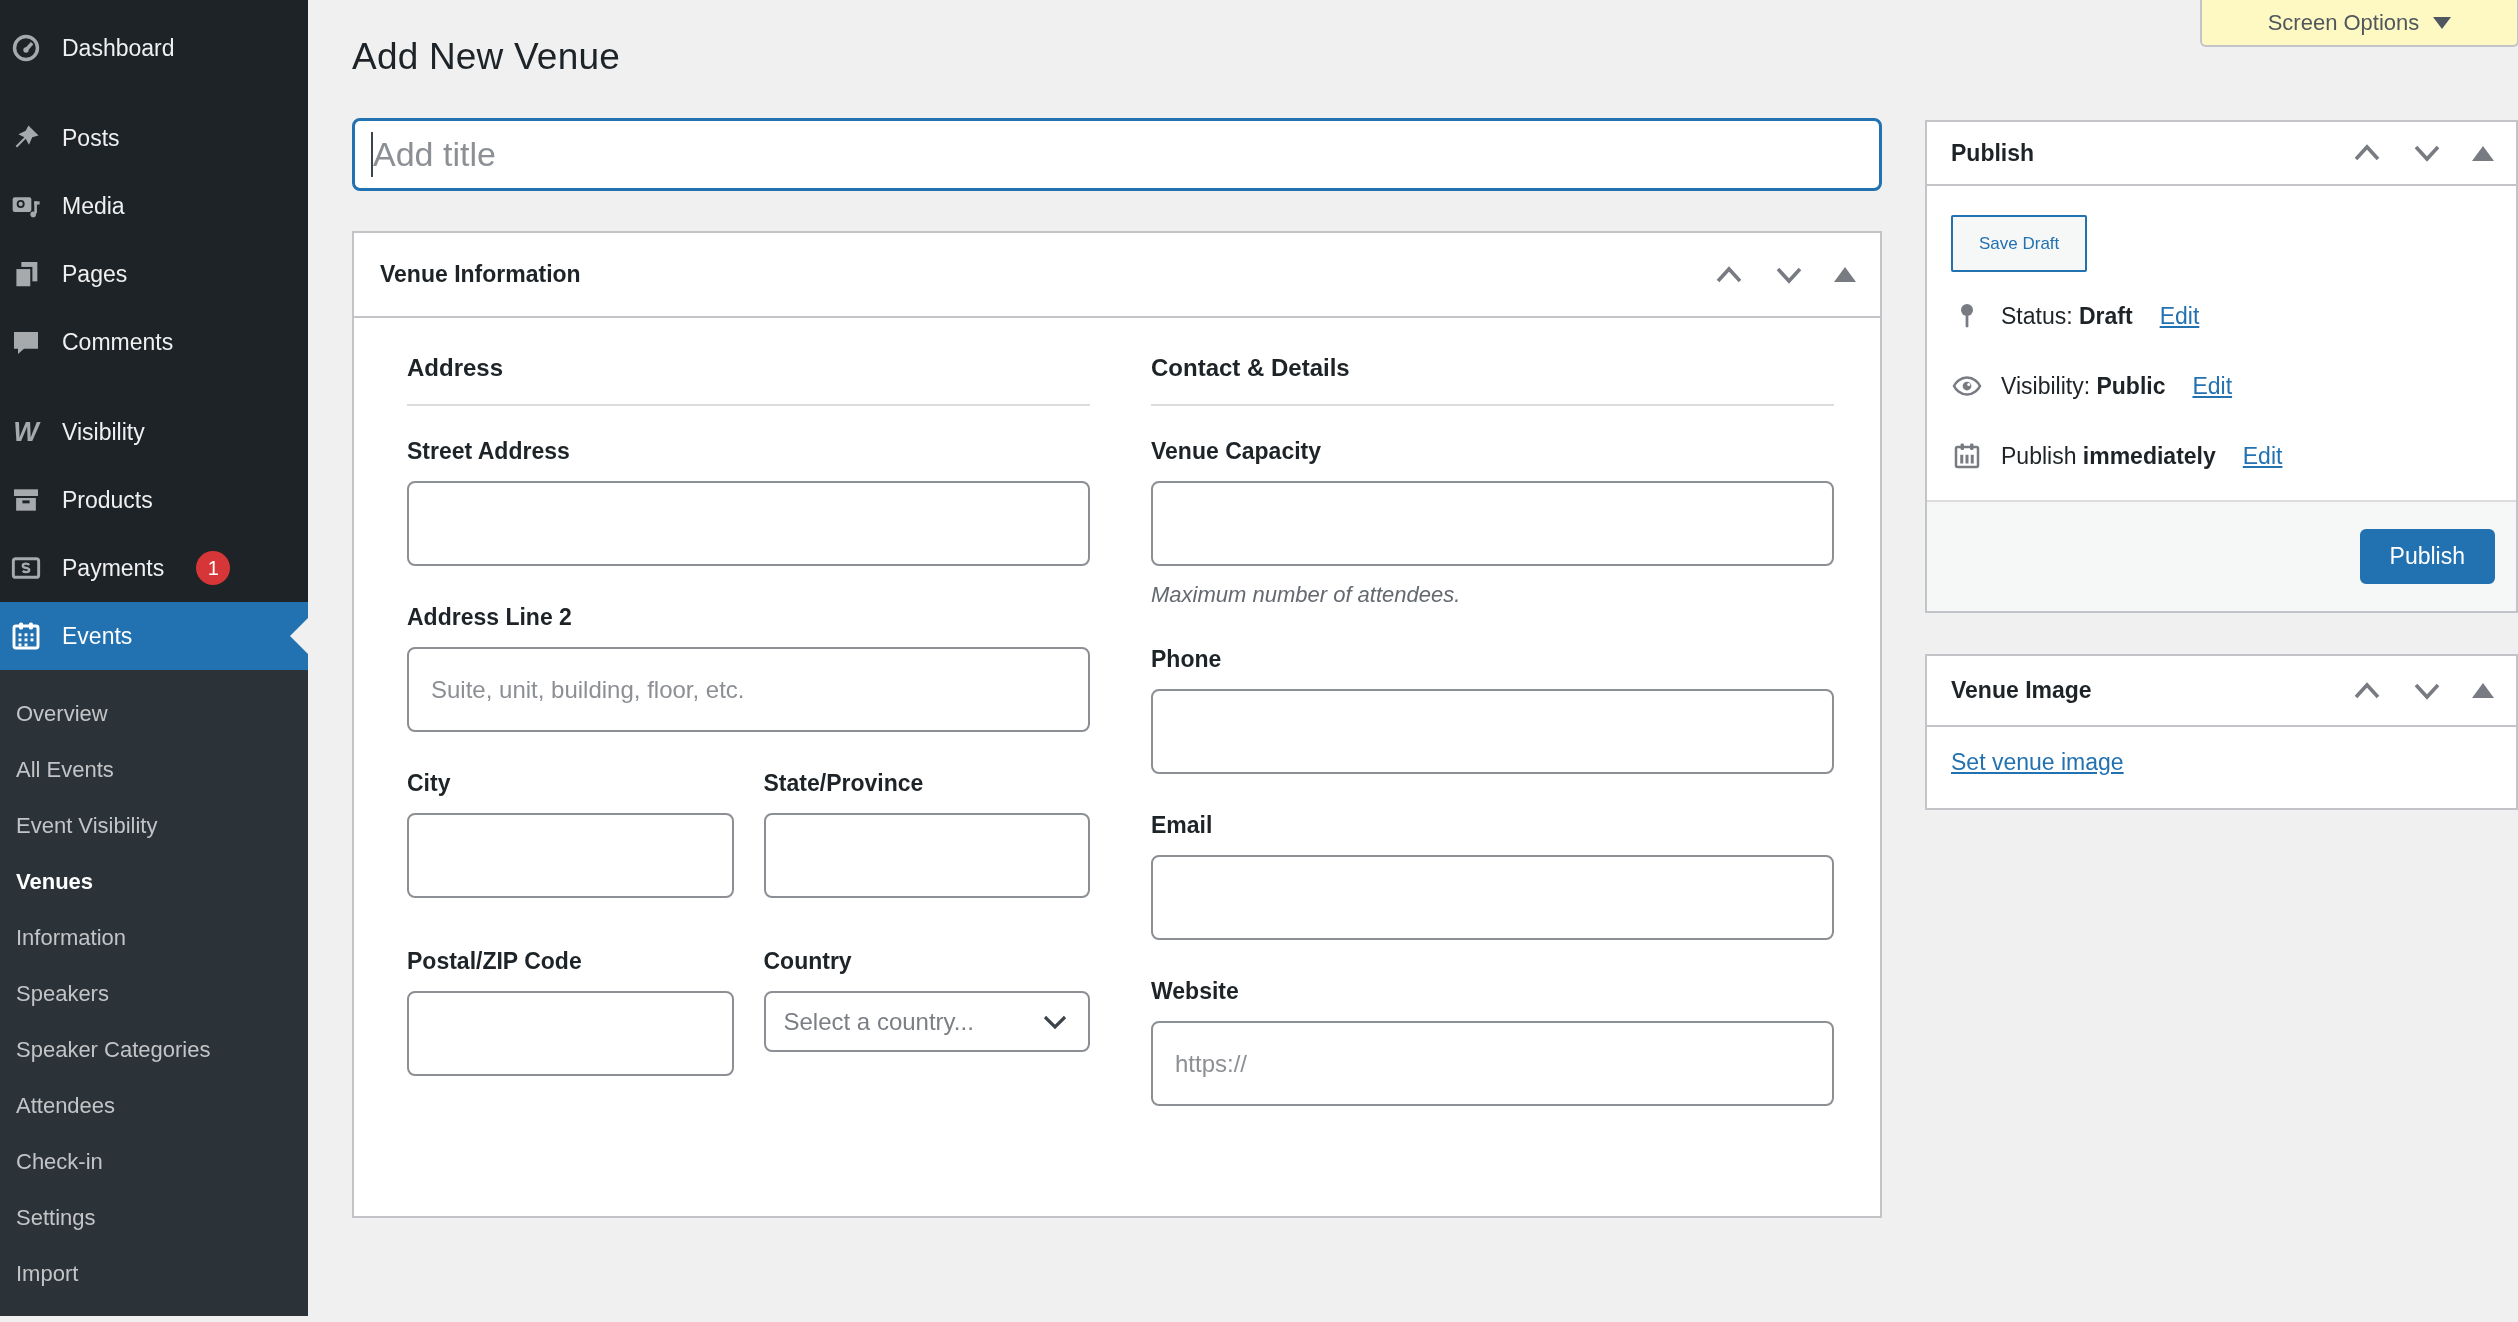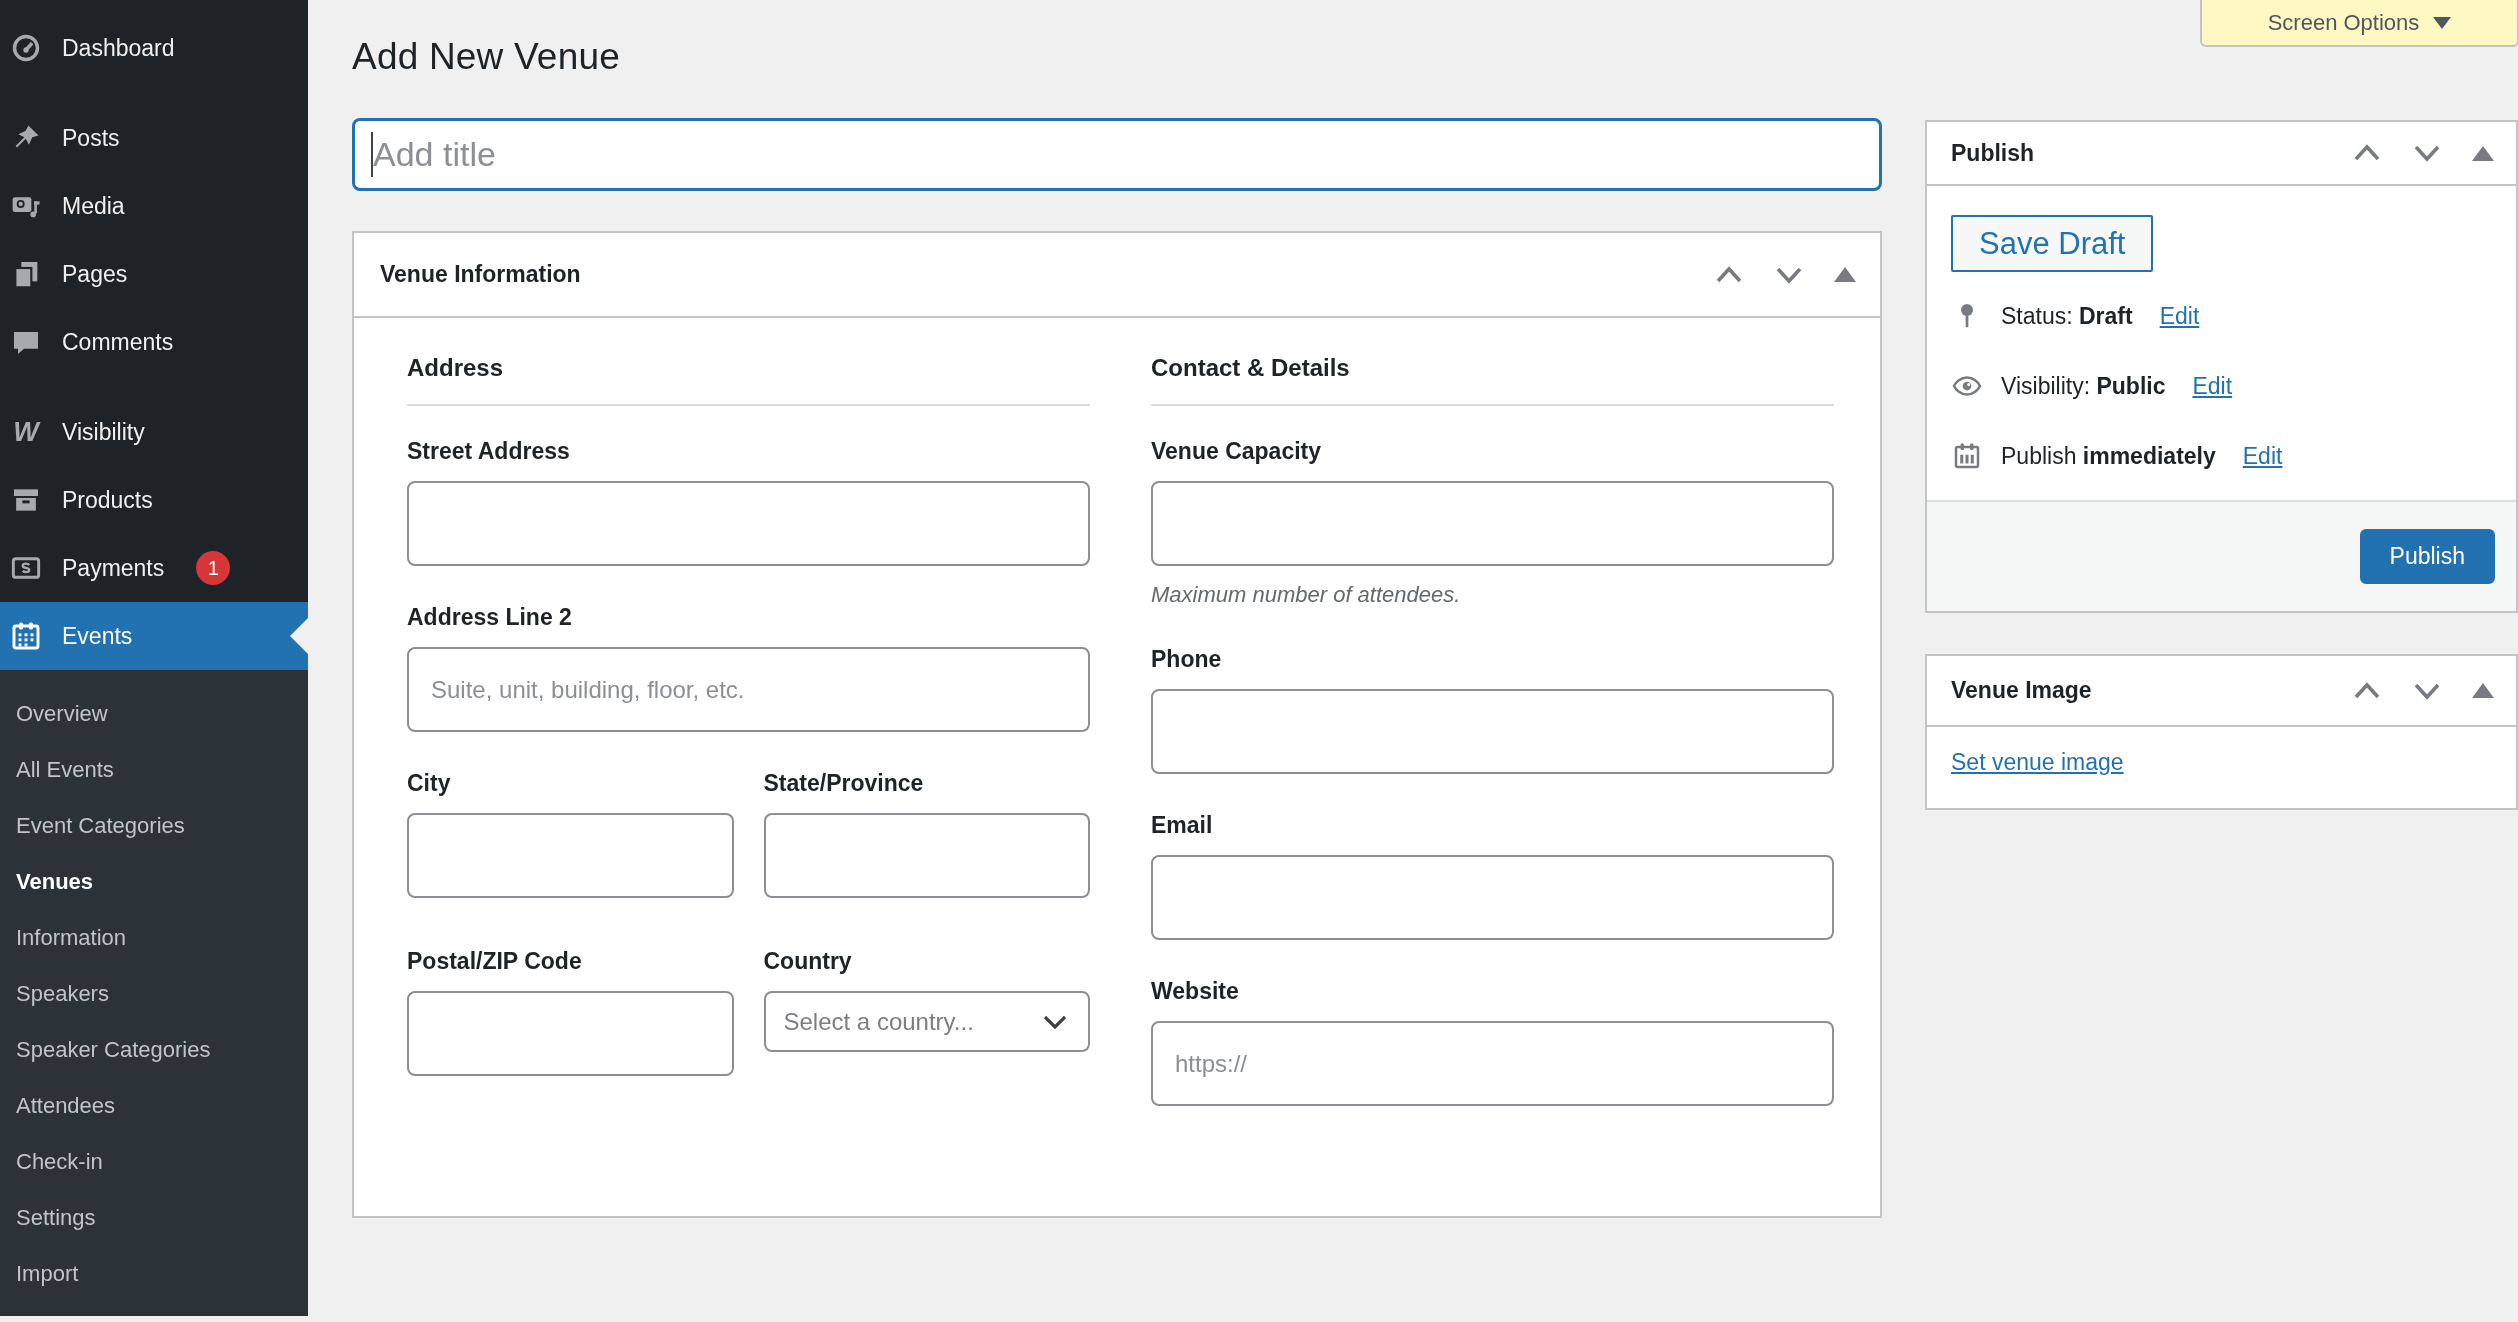--- a/index.html
+++ b/index.html
@@ -61,21 +61,21 @@
   .select-box{width:100%;height:61px;border:2px solid #8c8f94;border-radius:8px;background:#fff;
     display:flex;align-items:center;justify-content:space-between;padding:0 20px 0 18px;cursor:pointer;}
   .select-text{font-size:24px;color:#7b7f84;}
   .select-box svg{width:26px;height:16px;}
 
   
   .rail{position:absolute;left:1925px;top:120px;width:593px;}
   .publish-box .mb-header{height:64px;padding:0 22px 0 24px;}
   .publish-body{padding:29px 24px 22px 24px;}
   .save-draft-btn{height:57px;padding:0 26px;border:2px solid #2271b1;border-radius:2px;background:#f6f7f7;
-    color:#2271b1;font-size:31px;font-family:"Liberation Sans",sans-serif;cursor:pointer;margin-bottom:28px;}
+    color:#2271b1;font-size:17px;font-family:"Liberation Sans",sans-serif;cursor:pointer;margin-bottom:28px;}
   .pub-row{display:flex;align-items:center;gap:18px;margin-bottom:38px;font-size:23px;color:#1d2327;}
   .pub-row:last-child{margin-bottom:6px;}
   .pub-icon{width:32px;height:32px;flex:0 0 32px;display:flex;align-items:center;justify-content:center;}
   .pub-icon svg{width:30px;height:30px;}
   .bold{font-weight:600;}
   .edit-link{color:#2271b1;text-decoration:underline;margin-left:9px;cursor:pointer;}
   .publish-footer{background:#f6f7f7;border-top:2px solid #dcdcde;padding:27px 21px 27px 24px;display:flex;justify-content:flex-end;}
   .publish-btn{height:55px;padding:0 28px;border:2px solid #2271b1;border-radius:6px;background:#2271b1;color:#fff;
     font-size:23px;font-family:"Liberation Sans",sans-serif;cursor:pointer;}
   .image-box{margin-top:41px;}
@@ -179,21 +179,21 @@
             <rect x="6.4" y="17.6" width="2.2" height="2.2"></rect>
             <rect x="10.9" y="17.6" width="2.2" height="2.2"></rect>
           </g>
         </svg>
     </span>
     <span>Events</span>
   </div>
   <nav class="submenu">
     <div class="submenu-item">Overview</div>
     <div class="submenu-item">All Events</div>
-    <div class="submenu-item">Event Categories</div>
+    <div class="submenu-item">Event Visibility</div>
     <div class="submenu-item current">Venues</div>
     <div class="submenu-item">Information</div>
     <div class="submenu-item">Speakers</div>
     <div class="submenu-item">Speaker Categories</div>
     <div class="submenu-item">Attendees</div>
     <div class="submenu-item">Check-in</div>
     <div class="submenu-item">Settings</div>
     <div class="submenu-item">Import</div>
   </nav>
 </aside>

